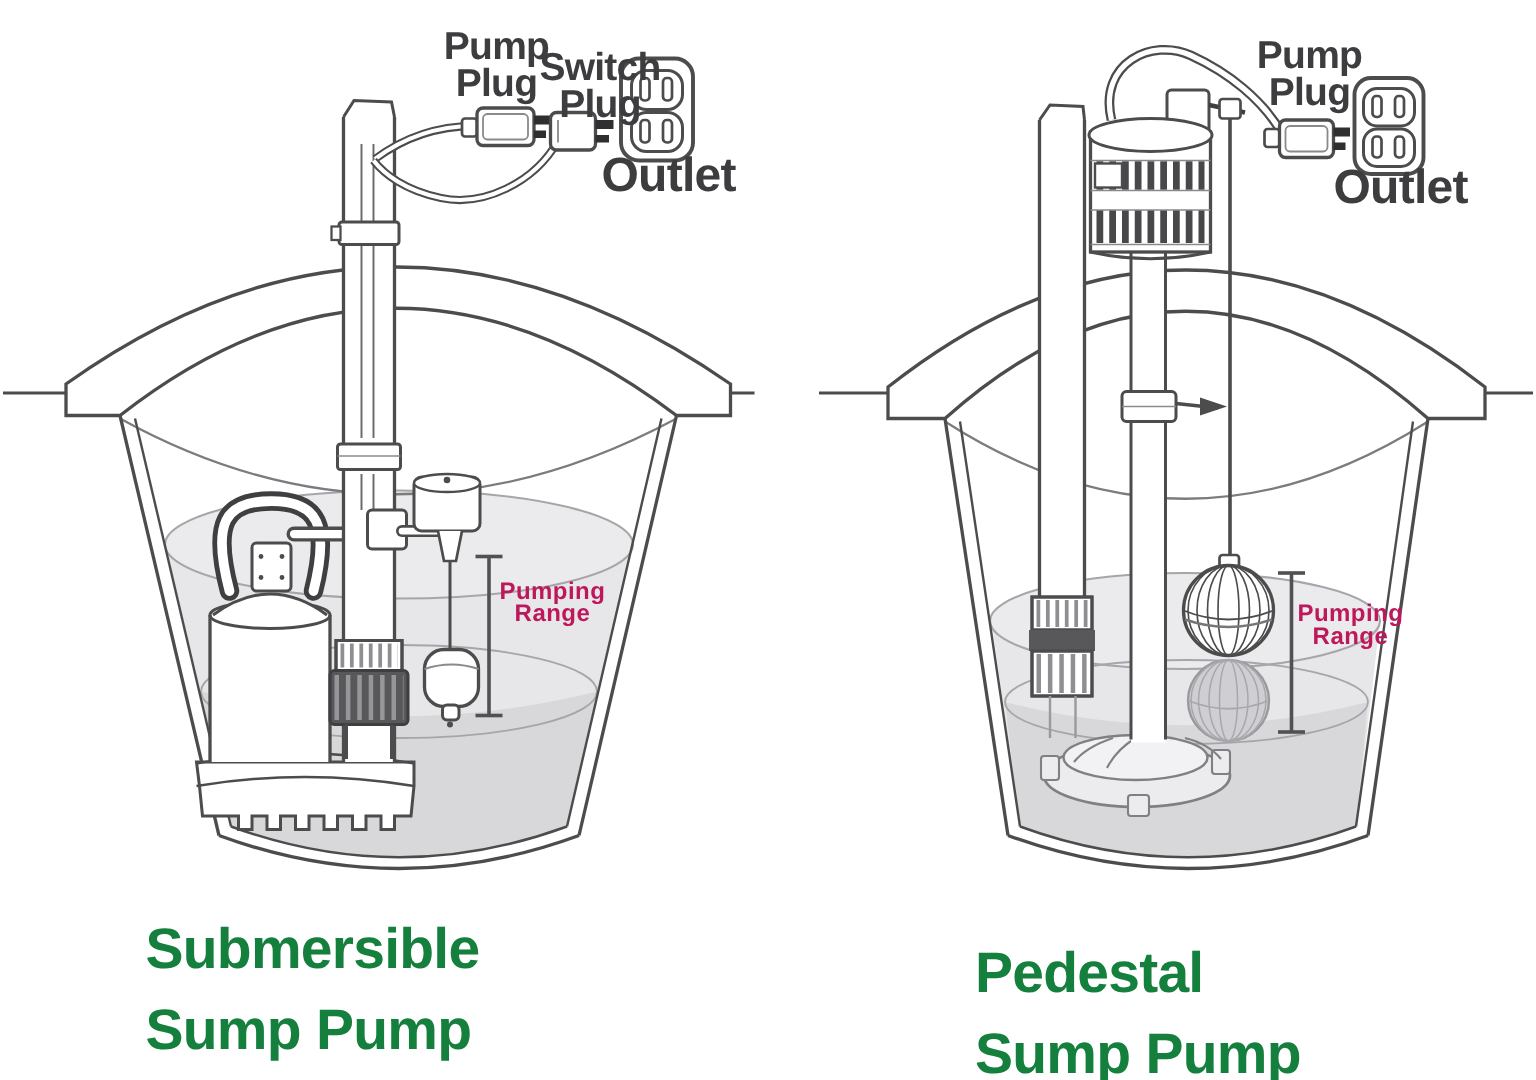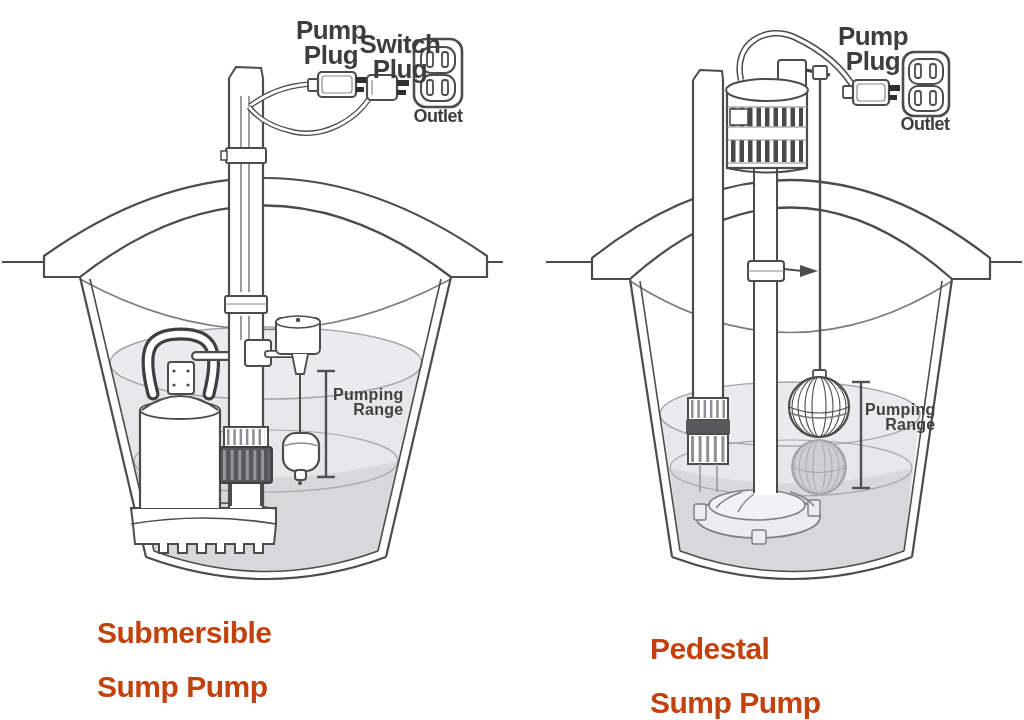--- a/index.html
+++ b/index.html
@@ -1,24 +1,24 @@
 <!DOCTYPE html>
 <html><head>
 <meta charset="utf-8">
 <style>
   html,body{margin:0;padding:0;background:#ffffff;}
   .stage{position:relative;width:1024px;height:720px;background:#ffffff;overflow:hidden;
          font-family:"Liberation Sans",sans-serif;}
   .art{position:absolute;left:0;top:0;}
   .lbl{position:absolute;text-align:center;font-weight:bold;color:#3d3d40;
        font-size:26px;line-height:25px;letter-spacing:-0.5px;white-space:nowrap;}
-  .lbl.small{font-size:18px;}
-  .range-lbl{position:absolute;text-align:right;font-weight:bold;color:#404040;
+  .lbl.small{font-size:32px;}
+  .range-lbl{position:absolute;text-align:center;font-weight:bold;color:#be185d;
        font-size:16px;line-height:15px;letter-spacing:0.3px;white-space:nowrap;}
-  .caption{position:absolute;font-weight:bold;color:#c2410c;font-size:30px;
+  .caption{position:absolute;font-weight:bold;color:#15803d;font-size:38px;
        line-height:54px;letter-spacing:-0.5px;white-space:nowrap;}
 </style>
 </head>
 <body>
 
 <div class="stage">
 
 <svg class="art" width="1024" height="720" viewBox="0 0 1024 720">
 
   <g>

